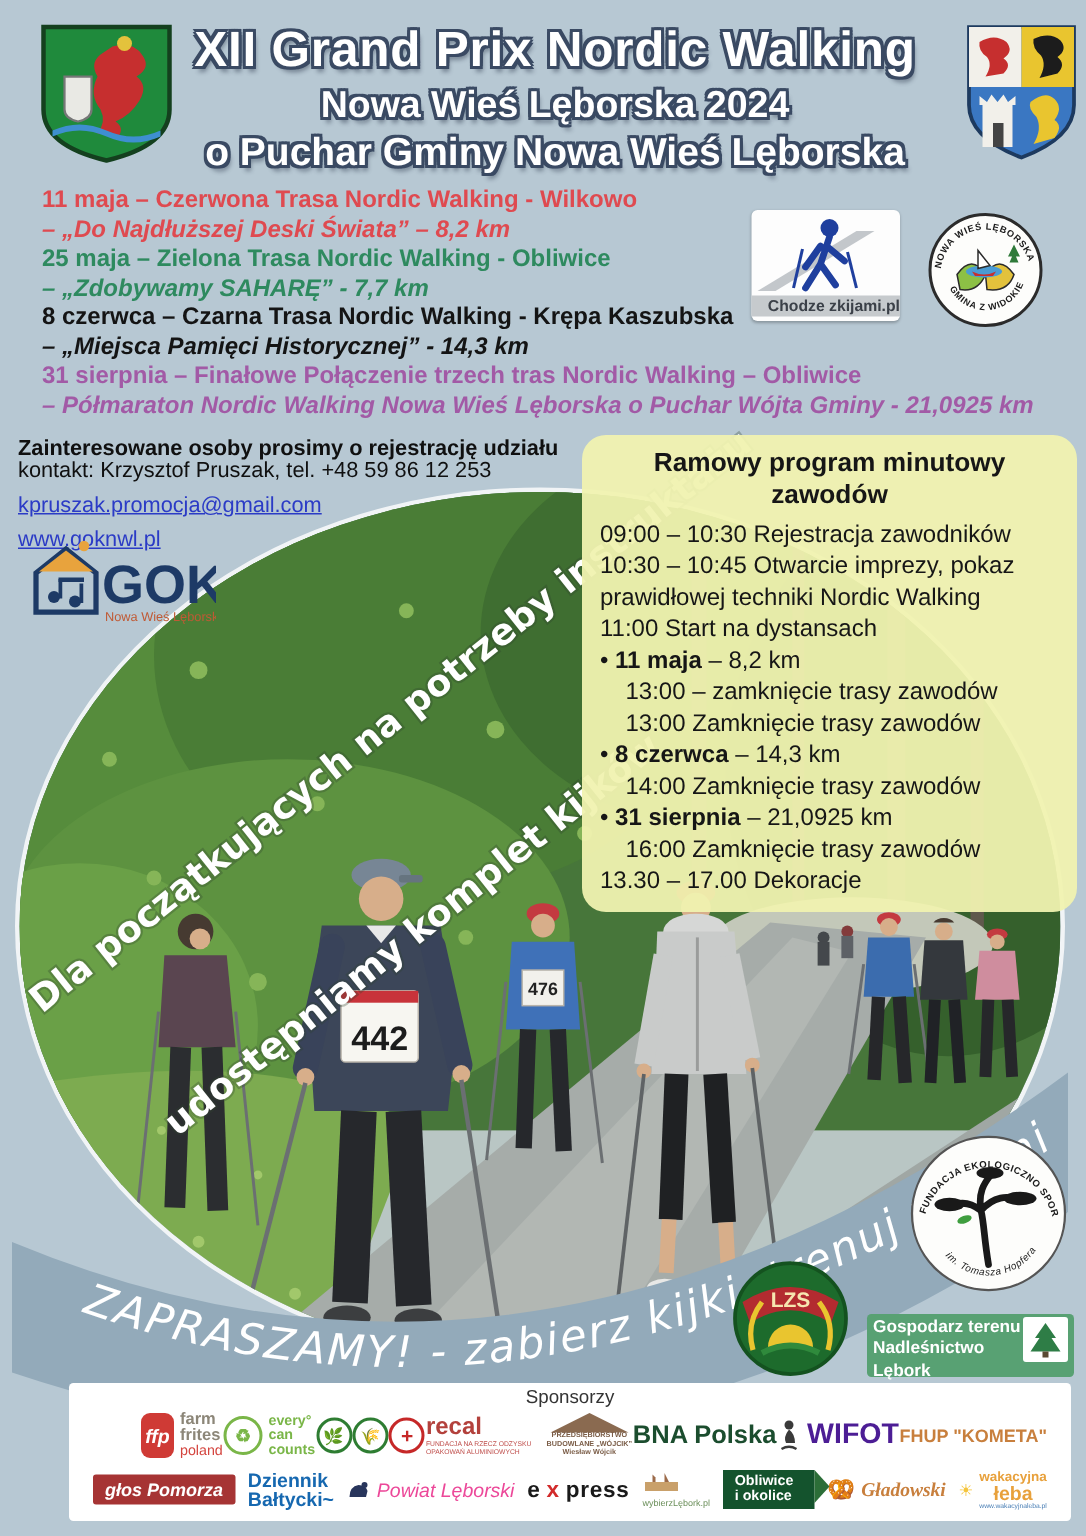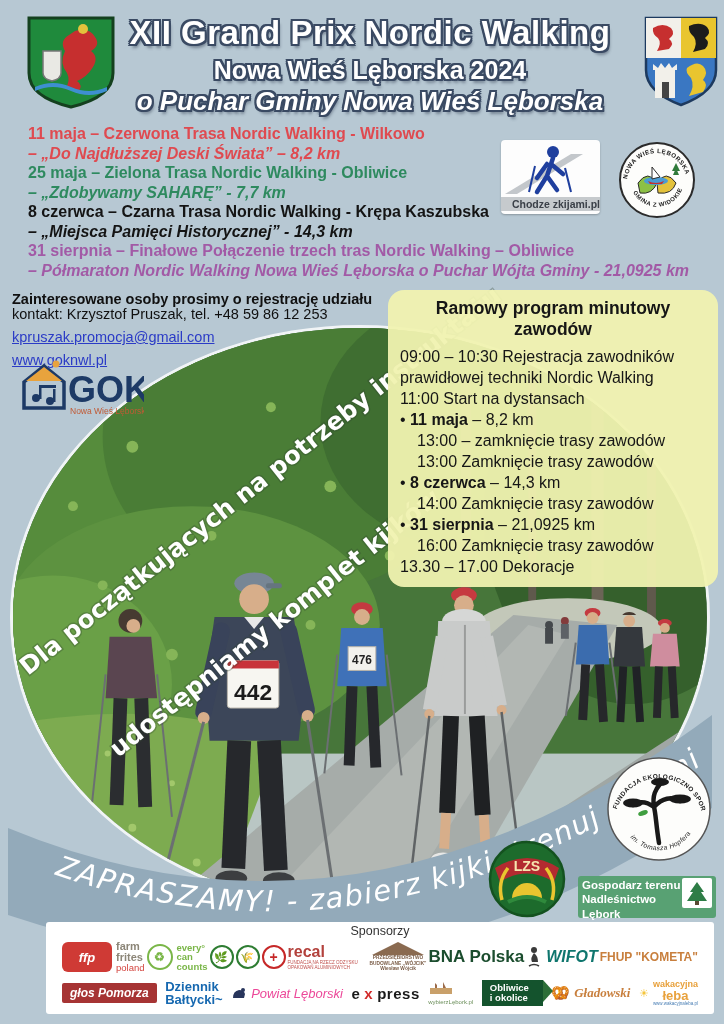--- a/index.html
+++ b/index.html
@@ -5,21 +5,21 @@
   html,body{margin:0;padding:0;}
   body{width:724px;height:1024px;position:relative;overflow:hidden;
        background:#b7c8d3;font-family:"Liberation Sans",sans-serif;}
   .abs{position:absolute;}
   
   .title{left:110px;width:520px;text-align:center;color:#fff;font-weight:bold;
     text-shadow:-2px -2px 0 #3a4a63,2px -2px 0 #3a4a63,-2px 2px 0 #3a4a63,2px 2px 0 #3a4a63,
       -2px 0 0 #3a4a63,2px 0 0 #3a4a63,0 -2px 0 #3a4a63,0 2px 0 #3a4a63,2px 4px 3px rgba(40,50,70,.45);}
   .t1{top:14px;font-size:33px;letter-spacing:.5px;}
   .t2{top:56px;font-size:25px;}
-  .t3{top:86px;font-size:26px;font-style:italic;}
+  .t3{top:86px;font-size:26px;}
   
   .events{left:28px;top:124px;width:680px;font-size:16px;font-weight:bold;line-height:19.5px;}
   .ev-it{font-style:italic;}
   .ev-red{color:#df4a50;} .ev-green{color:#2e8a5f;} .ev-black{color:#141414;} .ev-purple{color:#a25aa6;}
   
   .reg-head{left:12px;top:291px;font-size:14.5px;font-weight:bold;color:#101010;}
   .reg-line{left:12px;font-size:14.5px;color:#101010;}
   .reg-link{color:#2b3bc6;text-decoration:underline;cursor:pointer;}
   
   .photo-ellipse{left:10px;top:325px;width:700px;height:585px;border-radius:50%;
@@ -44,39 +44,39 @@
   .host{left:578px;top:876px;width:138px;height:42px;background:#58a173;border-radius:3px;
         display:flex;align-items:flex-start;padding:2px 4px;box-sizing:border-box;}
   .host-txt{color:#fff;font-weight:bold;font-size:11.5px;line-height:1.25;flex:1;}
   .host-badge{width:30px;height:30px;background:#fff;border-radius:2px;flex:none;}
   
   .sponsors{left:46px;top:922px;width:668px;height:92px;background:#fff;border-radius:3px;}
   .sp-title{text-align:center;font-size:12.5px;color:#333;padding-top:2px;}
   .sp-row{display:flex;align-items:center;justify-content:space-between;padding:0 16px;}
   .sp-row1{height:38px;} .sp-row2{height:34px;}
   .sp-item{display:flex;align-items:center;gap:4px;}
-  .ffp-box{width:50px;height:30px;background:#cf3a35;border-radius:6px;color:#fff;
-           font-weight:bold;font-style:italic;font-size:13px;display:flex;align-items:center;justify-content:center;}
+  .ffp-box{width:22px;height:30px;background:#cf3a35;border-radius:6px;color:#fff;
+           font-weight:bold;font-style:italic;font-size:13px;display:flex;align-items:center;justify-content:center;margin-left:32px;}
   .ffp-txt{font-size:11px;font-weight:bold;color:#8c8678;line-height:1.0;}
   .ffp-pl{color:#d4453f;font-weight:normal;font-size:9.5px;}
   .every-circ{width:26px;height:26px;border:2.5px solid #7ab648;border-radius:50%;box-sizing:border-box;
            color:#7ab648;font-size:12px;display:flex;align-items:center;justify-content:center;font-weight:bold;}
   .every-txt{font-size:9.5px;font-weight:bold;color:#7ab648;line-height:1.0;}
   .eco1{width:24px;height:24px;border:2px solid #2e7d32;border-radius:50%;box-sizing:border-box;
         display:flex;align-items:center;justify-content:center;color:#2e7d32;font-size:11px;}
   .cross-circ{width:24px;height:24px;border:2px solid #c62828;border-radius:50%;box-sizing:border-box;
         display:flex;align-items:center;justify-content:center;color:#c62828;font-weight:bold;font-size:14px;}
   .recal-txt{font-size:16px;font-weight:bold;color:#b3413c;line-height:1;}
   .recal-sub{font-size:4.5px;color:#c0504d;width:80px;line-height:1.2;}
   .wojcik{text-align:center;}
   .wojcik-roof{width:0;height:0;border-left:26px solid transparent;border-right:26px solid transparent;
         border-bottom:13px solid #8a6a50;margin:0 auto;}
   .wojcik-sub{font-size:4.8px;color:#7a5c46;line-height:1.25;font-weight:bold;}
   .bna{font-size:17px;font-weight:bold;color:#1b4d2e;}
-  .wifot{font-size:16px;font-weight:bold;font-style:italic;color:#0f766e;}
+  .wifot{font-size:19px;font-weight:bold;color:#4c1d95;}
   .kometa{font-size:12px;font-weight:bold;color:#c87f3d;}
   .glos{background:#a63434;color:#fff;font-weight:bold;font-style:italic;font-size:12px;
         padding:3px 8px;border-radius:2px;}
   .dziennik{font-size:13px;font-weight:bold;color:#1668b0;line-height:1.0;}
   .powiat{font-family:Liberation Sans, sans-serif;font-style:italic;font-size:13px;color:#ec4899;}
   .express{font-size:15px;font-weight:bold;color:#1a1a1a;letter-spacing:.5px;}
   .express .x{color:#d22b2b;}
   .wybierz{font-size:6px;color:#6b8f5a;text-align:center;}
   .obliwice{background:#14532d;color:#fff;font-size:9.5px;font-weight:bold;line-height:1.1;
         padding:3px 14px 3px 8px;position:relative;}
@@ -244,20 +244,21 @@
   <path d="M 8 828 Q 362 975 712 715 L 712 808 Q 380 1040 8 915 Z" fill="#93aaba"></path>
   <path id="invitePath" d="M 48 872 Q 368 988 706 762" fill="none"></path>
   <text class="invite">
     <textPath href="#invitePath" startOffset="1%">ZAPRASZAMY! - zabierz kijki, trenuj z nami!</textPath>
   </text>
 </svg>
 
 <div class="abs program">
   <div class="pg-title">Ramowy program minutowy zawodów</div>
   <div class="pg-line"><span>09:00 – 10:30 Rejestracja zawodników</span></div>
+  <div class="pg-line"><span>10:30 – 10:45 Otwarcie imprezy, pokaz</span></div>
   <div class="pg-line"><span>prawidłowej techniki Nordic Walking</span></div>
   <div class="pg-line"><span>11:00 Start na dystansach</span></div>
   <div class="pg-line"><span>•  </span><span class="pg-b">11 maja</span><span> – 8,2 km</span></div>
   <div class="pg-line pg-indent"><span>13:00 – zamknięcie trasy zawodów</span></div>
   <div class="pg-line pg-indent"><span>13:00 Zamknięcie trasy zawodów</span></div>
   <div class="pg-line"><span>•  </span><span class="pg-b">8 czerwca</span><span> – 14,3 km</span></div>
   <div class="pg-line pg-indent"><span>14:00 Zamknięcie trasy zawodów</span></div>
   <div class="pg-line"><span>•  </span><span class="pg-b">31 sierpnia</span><span> – 21,0925 km</span></div>
   <div class="pg-line pg-indent"><span>16:00 Zamknięcie trasy zawodów</span></div>
   <div class="pg-line"><span>13.30 – 17.00 Dekoracje</span></div>

